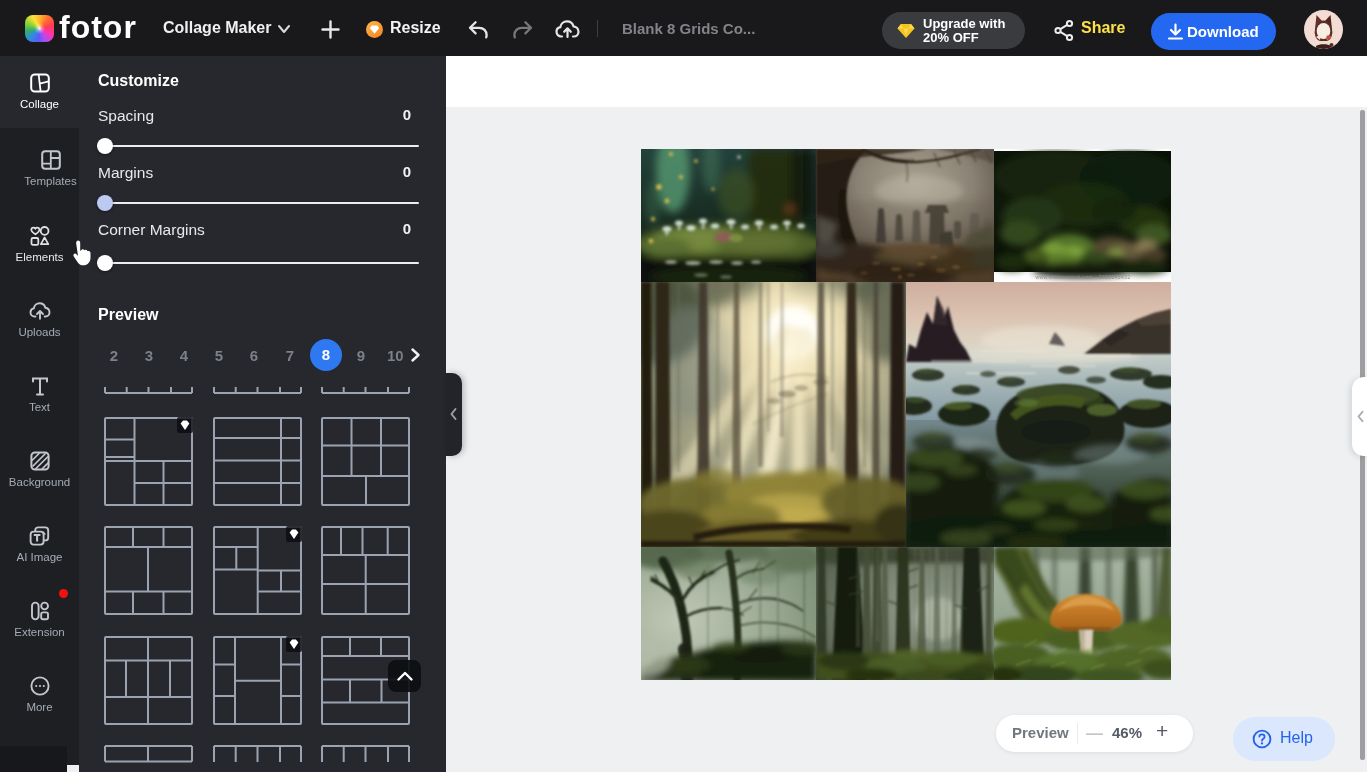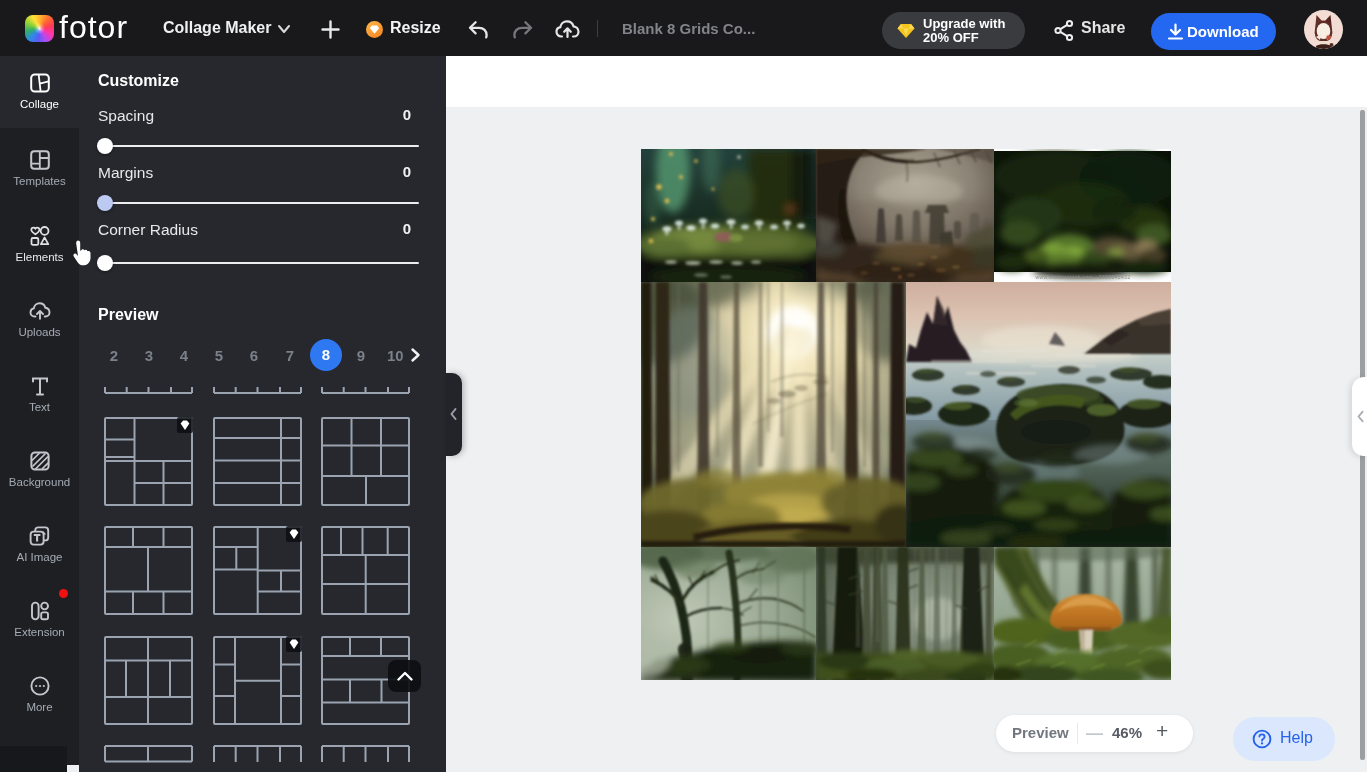--- a/index.html
+++ b/index.html
@@ -17,21 +17,21 @@
 .pill{position:absolute;background:#fff;border-radius:19px;box-shadow:0 1px 4px rgba(0,0,0,.08)}
 .tabnum{position:absolute;top:291px;width:16px;text-align:center;font-size:15px;font-weight:600;color:#7b8089}
 .thumb{position:absolute}
 .thumb rect,.thumb path{fill:none;stroke:#9aa3af;stroke-width:2}
 .badge{position:absolute;right:0;top:0;width:16px;height:16px;background:rgba(10,12,16,.78);border-radius:2px}
 </style>
 </head>
 <body>
 <div id="topbar">
   <div class="abs" style="left:25px;top:15px;width:29px;height:27px;border-radius:8px;background:radial-gradient(circle at 50% 50%, rgba(255,255,255,.9) 0%, rgba(255,255,255,.3) 14%, rgba(255,255,255,0) 28%),conic-gradient(from -30deg,#ffe13a,#ffaf2d,#ff6a31,#ff3b55,#ff35a8,#b44bf2,#5b5bf5,#2f89e8,#2fae6e,#8ed133,#ffe13a)"></div>
-  <div class="abs" style="left:59px;top:9px;font-size:32px;font-weight:400;color:#fff;letter-spacing:1px">fotor</div>
+  <div class="abs" style="left:59px;top:9px;font-size:32px;font-weight:700;color:#fff;letter-spacing:1px">fotor</div>
   <div class="abs" style="left:163px;top:19px;font-size:16px;font-weight:700;color:#eff0f2">Collage Maker</div>
   <svg class="abs" style="left:277px;top:23px" width="14" height="12" viewBox="0 0 14 12">
       <path d="M2 3 L7 9 L12 3" fill="none" stroke="#d9dadc" stroke-width="2" stroke-linecap="round" stroke-linejoin="round"></path>
     </svg>
   <svg class="abs" style="left:321px;top:20px" width="19" height="19" viewBox="0 0 19 19">
       <path d="M9.5 1.5 V17.5 M1.5 9.5 H17.5" stroke="#e8e9ea" stroke-width="2.4" stroke-linecap="round"></path>
     </svg>
   <div class="abs" style="left:366px;top:21px;width:17px;height:17px;border-radius:50%;background:linear-gradient(145deg,#ffb74a,#f4831f)"></div>
   <svg class="abs" style="left:369px;top:24px" width="11" height="11" viewBox="0 0 12 12">
       <path d="M3 1.5 h6 l2 3 l-5 6 l-5 -6 z" fill="#fff"></path>
@@ -59,21 +59,21 @@
         <path d="M4 1 l2.5 4.5 l-6 0 z M14 1 l-2.5 4.5 l6 0 z M6.5 5.5 h5 L9 12.5 z" fill="#f9da56"></path>
       </svg>
     <div class="abs" style="left:41px;top:5px;font-size:13px;font-weight:700;color:#fff;line-height:14px">Upgrade with<br>20% OFF</div>
   </div>
   <svg class="abs" style="left:1054px;top:19px" width="21" height="23" viewBox="0 0 21 23">
       <circle cx="4" cy="11.5" r="2.6" fill="none" stroke="#eceded" stroke-width="2"></circle>
       <circle cx="15.5" cy="4.5" r="2.6" fill="none" stroke="#eceded" stroke-width="2"></circle>
       <circle cx="15.5" cy="18.5" r="2.6" fill="none" stroke="#eceded" stroke-width="2"></circle>
       <path d="M6.3 10.2 L13.2 5.8 M6.3 12.8 L13.2 17.2" stroke="#eceded" stroke-width="2"></path>
     </svg>
-  <div class="abs" style="left:1081px;top:19px;font-size:16px;font-weight:700;color:#e5e5e5">Share</div>
+  <div class="abs" style="left:1081px;top:19px;font-size:16px;font-weight:700;color:#fde047">Share</div>
   <div class="abs" style="left:1151px;top:13px;width:125px;height:37px;border-radius:19px;background:#2468f2">
     <svg class="abs" style="left:15px;top:9px" width="19" height="19" viewBox="0 0 19 19">
         <path d="M9.5 2.5 V12 M5 8 L9.5 12.5 L14 8" fill="none" stroke="#fff" stroke-width="2.2" stroke-linecap="round" stroke-linejoin="round"></path>
         <path d="M3 16.5 H16" stroke="#fff" stroke-width="2.2" stroke-linecap="round"></path>
       </svg>
     <div class="abs" style="left:36px;top:10px;font-size:15px;font-weight:700;color:#fff">Download</div>
   </div>
   <div class="abs" style="left:1304px;top:10px;width:39px;height:39px;border-radius:50%;background:#f2dcd4;overflow:hidden">
     <svg width="39" height="39" viewBox="0 0 39 39">
       <path d="M10.5 24 L12.5 5 L19 12 Z" fill="#63302a"></path>
@@ -91,21 +91,21 @@
 </div>
 <div id="rail">
   <div class="abs" style="left:0;top:0;width:79px;height:72px;background:#26282e"></div>
   <div class="rl" style="left:0;top:17px;color:#fff">
     <svg class="ic" width="20" height="20" viewBox="0 0 20 20">
         <rect x="1.2" y="1.4" width="17.6" height="17.2" rx="3.5" fill="none" stroke="#fff" stroke-width="2"></rect>
         <path d="M8.7 1.8 L10.6 18.4 M9.8 10.6 L18.6 8.4" fill="none" stroke="#fff" stroke-width="1.8"></path>
       </svg>
     Collage
   </div>
-  <div class="rl" style="left:0;top:94px">
+  <div class="rl" style="left:11px;top:94px">
     <svg class="ic" width="20" height="20" viewBox="0 0 20 20">
         <rect x="1.2" y="1.2" width="17.6" height="17.6" rx="3" fill="none" stroke="#c3c7cd" stroke-width="2"></rect>
         <path d="M9.8 1.5 V18.5 M9.8 13.7 H1.5 M9.8 8 H18.5" stroke="#c3c7cd" stroke-width="1.8"></path>
       </svg>
     Templates
   </div>
   <div class="rl" style="left:0;top:170px;color:#e8eaee">
     <svg class="ic" width="21" height="20" viewBox="0 0 21 20">
         <path d="M2.3 3.8 C2.3 2.5 3.4 1.6 4.6 1.6 C5.4 1.6 6 2 6.4 2.6 C6.8 2 7.5 1.6 8.2 1.6 C9.4 1.6 10.4 2.5 10.4 3.8 C10.4 5.8 6.4 8.2 6.4 8.2 C6.4 8.2 2.3 5.8 2.3 3.8 Z" fill="none" stroke="#dfe1e5" stroke-width="1.7"></path>
         <circle cx="15.6" cy="4.9" r="3.9" fill="none" stroke="#dfe1e5" stroke-width="1.8"></circle>
@@ -166,21 +166,21 @@
 <div id="panel">
   <div class="abs" style="left:19px;top:16px;font-size:16px;font-weight:700;color:#fff">Customize</div>
   <div class="abs" style="left:19px;top:51px;font-size:15.5px;color:#e6e8ea">Spacing</div>
   <div class="abs" style="left:300px;top:50px;width:32px;text-align:right;font-size:15px;font-weight:600;color:#f0f1f3">0</div>
   <div class="abs" style="left:18px;top:88.5px;width:322px;height:2px;border-radius:1px;background:#ecedee"></div>
   <div class="abs" style="left:18px;top:81.5px;width:16px;height:16px;border-radius:50%;background:#fff;box-shadow:0 1px 3px rgba(0,0,0,.4)"></div>
   <div class="abs" style="left:19px;top:108px;font-size:15.5px;color:#e6e8ea">Margins</div>
   <div class="abs" style="left:300px;top:107px;width:32px;text-align:right;font-size:15px;font-weight:600;color:#f0f1f3">0</div>
   <div class="abs" style="left:18px;top:145.5px;width:322px;height:2px;border-radius:1px;background:#ecedee"></div>
   <div class="abs" style="left:18px;top:138.5px;width:16px;height:16px;border-radius:50%;background:#bcc9f0;box-shadow:0 1px 3px rgba(0,0,0,.4)"></div>
-  <div class="abs" style="left:19px;top:165px;font-size:15.5px;color:#e6e8ea">Corner Radius</div>
+  <div class="abs" style="left:19px;top:165px;font-size:15.5px;color:#e6e8ea">Corner Margins</div>
   <div class="abs" style="left:300px;top:164px;width:32px;text-align:right;font-size:15px;font-weight:600;color:#f0f1f3">0</div>
   <div class="abs" style="left:18px;top:205.5px;width:322px;height:2px;border-radius:1px;background:#ecedee"></div>
   <div class="abs" style="left:18px;top:198.5px;width:16px;height:16px;border-radius:50%;background:#fff;box-shadow:0 1px 3px rgba(0,0,0,.4)"></div>
   <div class="abs" style="left:19px;top:250px;font-size:16px;font-weight:700;color:#fff">Preview</div>
   <div class="tabnum" style="left:27px">2</div>
   <div class="tabnum" style="left:62px">3</div>
   <div class="tabnum" style="left:97px">4</div>
   <div class="tabnum" style="left:132px">5</div>
   <div class="tabnum" style="left:167px">6</div>
   <div class="tabnum" style="left:203px">7</div>

